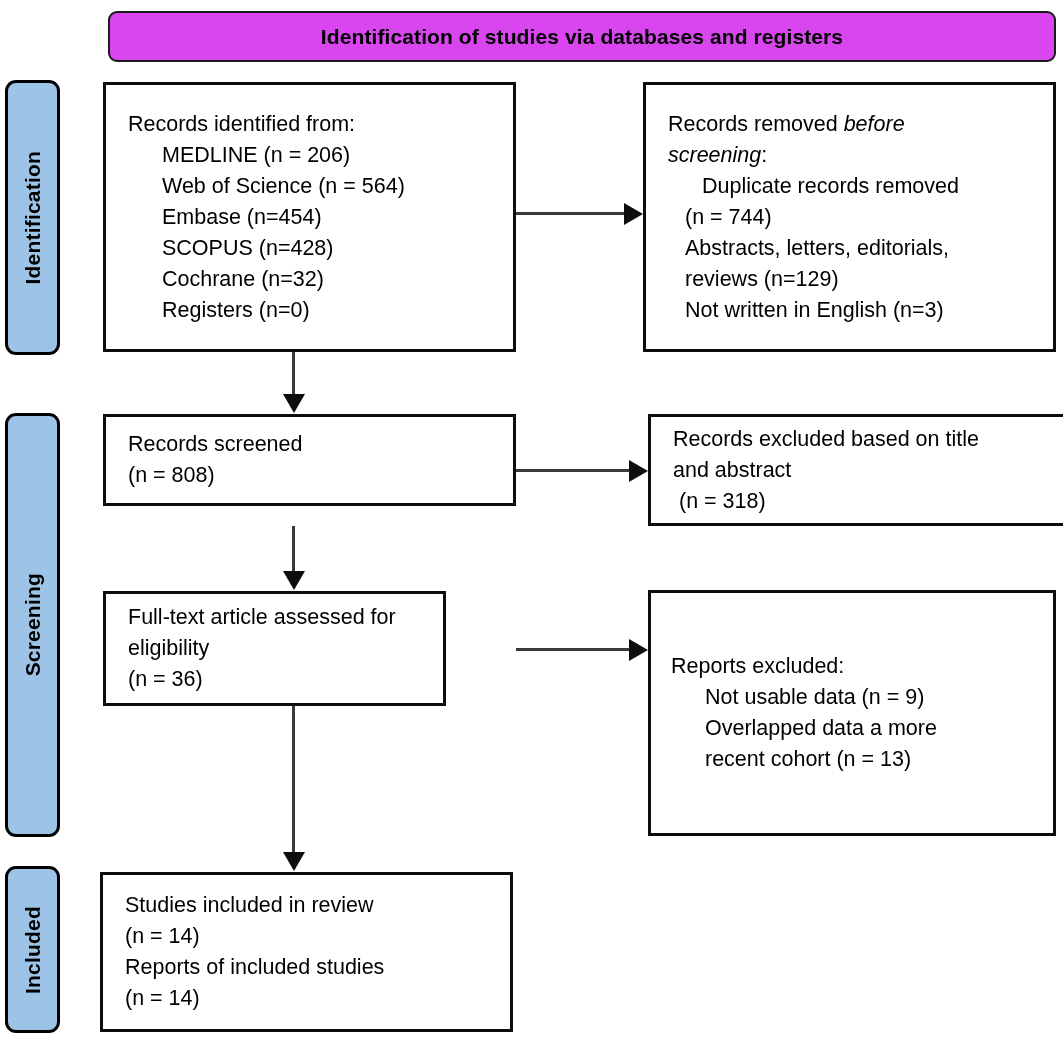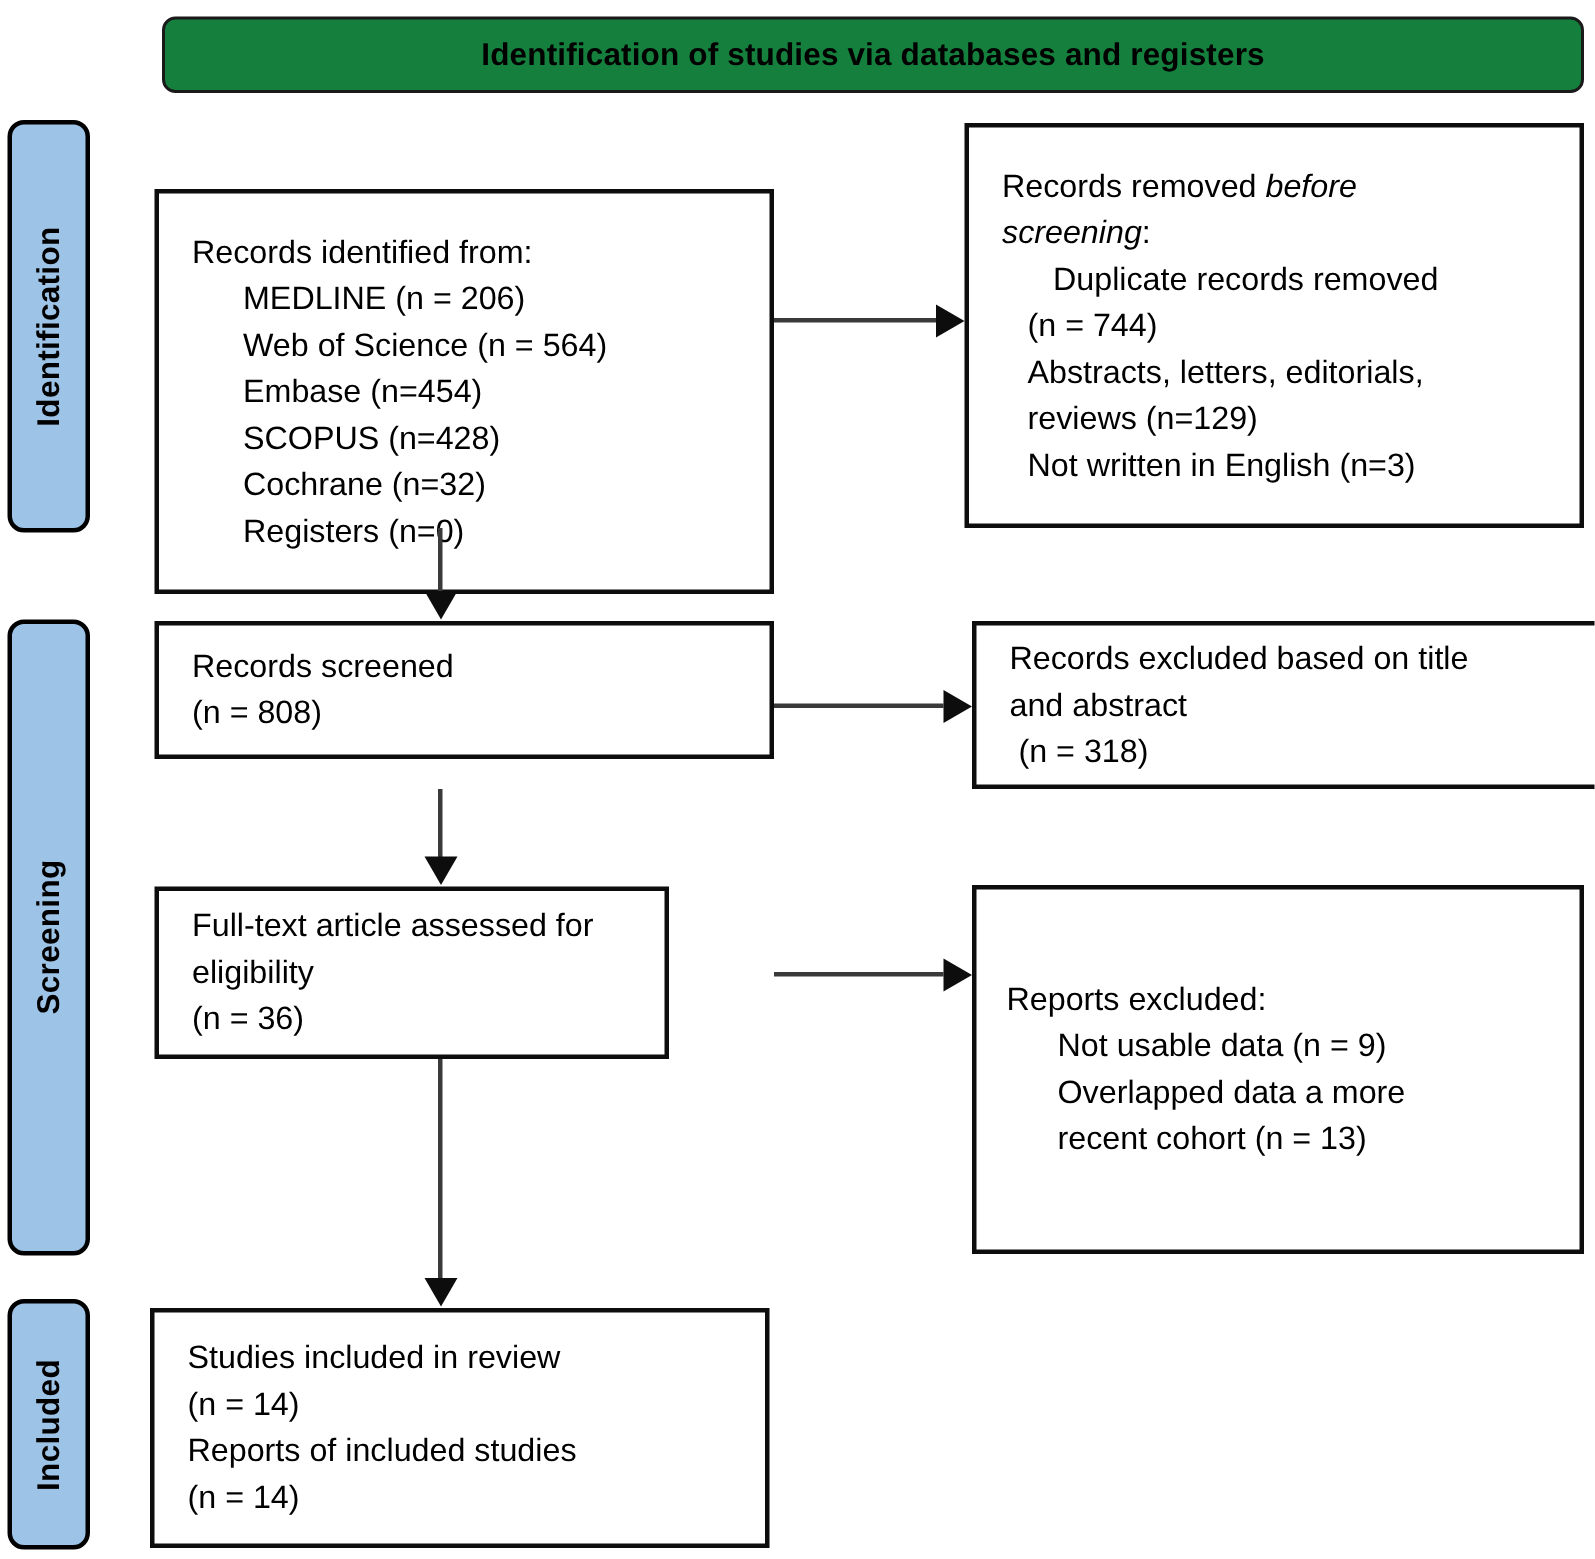--- a/index.html
+++ b/index.html
@@ -20,21 +20,21 @@
     height: 1039px;
   }
 
   
   .banner {
     position: absolute;
     left: 108px;
     top: 11px;
     width: 948px;
     height: 51px;
-    background: #15803d;
+    background: #d946ef;
     border: 2.5px solid #1a1a1a;
     border-radius: 9px;
     box-sizing: border-box;
     display: flex;
     align-items: center;
     justify-content: center;
     font-weight: bold;
     font-size: 21px;
     letter-spacing: 0.1px;
   }
@@ -77,21 +77,21 @@
   }
   .box .line {
     font-size: 21.5px;
     line-height: 31px;
     white-space: pre;
   }
   .box .line.indent   { padding-left: 34px; }
   .box .line.indent2  { padding-left: 17px; }
   .box .line em { }
 
-  #box-identified      { left: 103px; top: 82px;  width: 413px; height: 270px; margin-top: 44px; }
+  #box-identified      { left: 103px; top: 82px;  width: 413px; height: 270px; }
   #box-removed         { left: 643px; top: 82px;  width: 413px; height: 270px; }
   #box-screened        { left: 103px; top: 414px; width: 413px; height: 92px; }
   #box-excluded-title  { left: 648px; top: 414px; width: 444px; height: 112px; }
   #box-fulltext        { left: 103px; top: 591px; width: 343px; height: 115px; }
   #box-reports-excluded{ left: 648px; top: 590px; width: 408px; height: 246px; padding-left: 20px; }
   #box-included        { left: 100px; top: 872px; width: 413px; height: 160px; }
 
   
   .conn {
     position: absolute;

